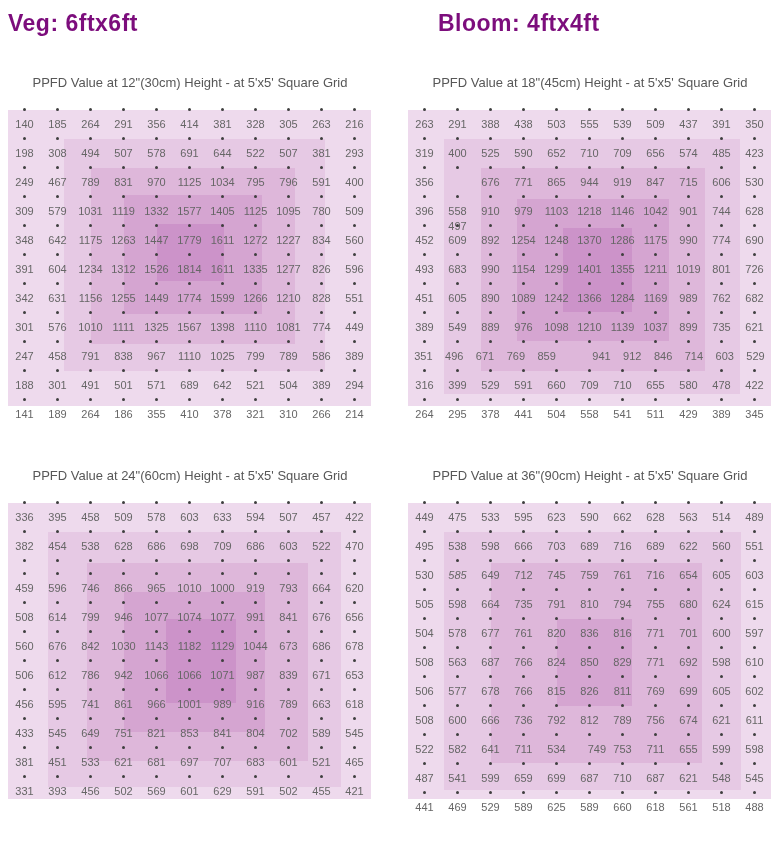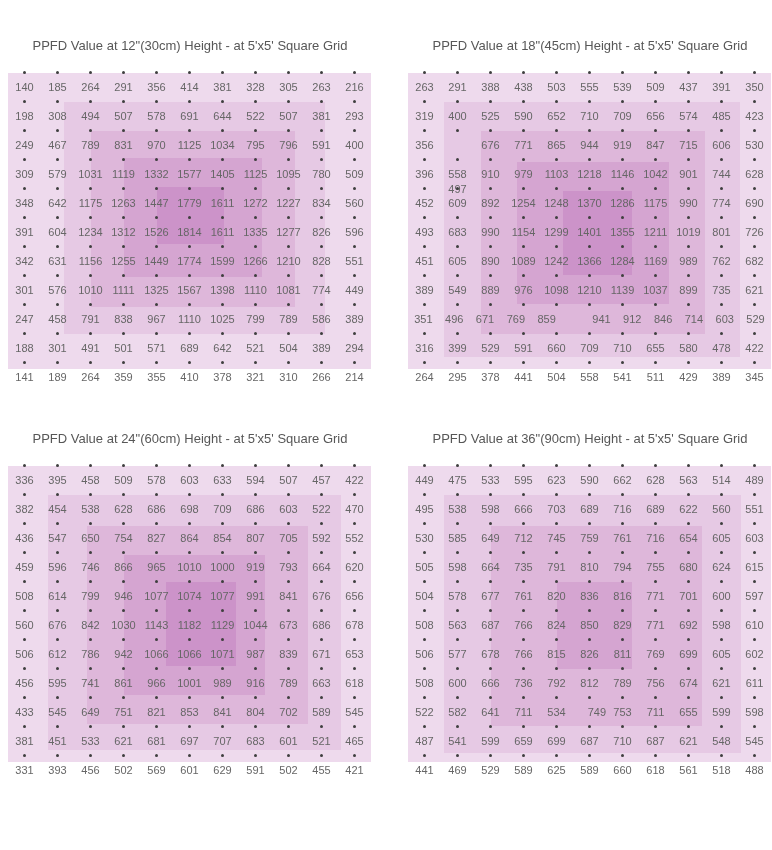--- a/index.html
+++ b/index.html
@@ -83,20 +83,24 @@
     text-align: center;
     color: #666666;
     white-space: nowrap;
   }
 </style>
 </head>
 <body>
 
 <div class="page">
 
+  <div class="headers">
+    <div class="main-header left" style="color: rgb(124, 13, 124);">Veg: 6ftx6ft</div>
+    <div class="main-header right" style="color: rgb(124, 13, 124);">Bloom: 4ftx4ft</div>
+  </div>
 
   <div class="panels">
     <div class="panel">
       <div class="panel-title">PPFD Value at 12"(30cm) Height - at 5'x5' Square Grid</div>
       <div class="heatmap">
           <div class="band" style="left: 0px; top: 6.5px; width: 363px; height: 296.5px; background: rgb(238, 218, 237);"></div>
           <div class="band" style="left: 56.1px; top: 35.5px; width: 260.7px; height: 232px; background: rgb(230, 201, 228);"></div>
           <div class="band" style="left: 82.5px; top: 64.5px; width: 204.6px; height: 176.9px; background: rgb(222, 183, 218);"></div>
           <div class="band" style="left: 115.5px; top: 92.05px; width: 138.6px; height: 118.9px; background: rgb(213, 165, 209);"></div>
           <div class="band" style="left: 148.5px; top: 121.05px; width: 67.65px; height: 56.55px; background: rgb(204, 147, 201);"></div>
@@ -613,21 +617,21 @@
                 <div class="dot" style="background: rgb(63, 63, 63);"></div>
               </div>
               <div class="dot-cell">
                 <div class="dot" style="background: rgb(63, 63, 63);"></div>
               </div>
             </div>
             <div class="value-row">
               <div class="value-cell" style="color: rgb(102, 102, 102);">141</div>
               <div class="value-cell" style="color: rgb(102, 102, 102);">189</div>
               <div class="value-cell" style="color: rgb(102, 102, 102);">264</div>
-              <div class="value-cell" style="color: rgb(102, 102, 102);">359</div>
+              <div class="value-cell" style="color: rgb(102, 102, 102);">186</div>
               <div class="value-cell" style="color: rgb(102, 102, 102);">355</div>
               <div class="value-cell" style="color: rgb(102, 102, 102);">410</div>
               <div class="value-cell" style="color: rgb(102, 102, 102);">378</div>
               <div class="value-cell" style="color: rgb(102, 102, 102);">321</div>
               <div class="value-cell" style="color: rgb(102, 102, 102);">310</div>
               <div class="value-cell" style="color: rgb(102, 102, 102);">266</div>
               <div class="value-cell" style="color: rgb(102, 102, 102);">214</div>
             </div>
           </div>
         </div>
@@ -1305,33 +1309,20 @@
               <div class="dot-cell">
                 <div class="dot" style="background: rgb(63, 63, 63);"></div>
               </div>
               <div class="dot-cell">
                 <div class="dot" style="background: rgb(63, 63, 63);"></div>
               </div>
               <div class="dot-cell">
                 <div class="dot" style="background: rgb(63, 63, 63);"></div>
               </div>
             </div>
-            <div class="value-row">
-              <div class="value-cell" style="color: rgb(102, 102, 102);">436</div>
-              <div class="value-cell" style="color: rgb(102, 102, 102);">547</div>
-              <div class="value-cell" style="color: rgb(102, 102, 102);">650</div>
-              <div class="value-cell" style="color: rgb(102, 102, 102);">754</div>
-              <div class="value-cell" style="color: rgb(102, 102, 102);">827</div>
-              <div class="value-cell" style="color: rgb(102, 102, 102);">864</div>
-              <div class="value-cell" style="color: rgb(102, 102, 102);">854</div>
-              <div class="value-cell" style="color: rgb(102, 102, 102);">807</div>
-              <div class="value-cell" style="color: rgb(102, 102, 102);">705</div>
-              <div class="value-cell" style="color: rgb(102, 102, 102);">592</div>
-              <div class="value-cell" style="color: rgb(102, 102, 102);">552</div>
-            </div>
             <div class="dot-row">
               <div class="dot-cell">
                 <div class="dot" style="background: rgb(63, 63, 63);"></div>
               </div>
               <div class="dot-cell">
                 <div class="dot" style="background: rgb(63, 63, 63);"></div>
               </div>
               <div class="dot-cell">
                 <div class="dot" style="background: rgb(63, 63, 63);"></div>
               </div>
@@ -1846,21 +1837,21 @@
               </div>
               <div class="dot-cell">
                 <div class="dot" style="background: rgb(63, 63, 63);"></div>
               </div>
               <div class="dot-cell">
                 <div class="dot" style="background: rgb(63, 63, 63);"></div>
               </div>
             </div>
             <div class="value-row">
               <div class="value-cell" style="color: rgb(102, 102, 102);">530</div>
-              <div class="value-cell" style="color: rgb(102, 102, 102);">585</div>
+              <div class="value-cell" style="color: rgb(102, 102, 102); font-style: italic;">585</div>
               <div class="value-cell" style="color: rgb(102, 102, 102);">649</div>
               <div class="value-cell" style="color: rgb(102, 102, 102);">712</div>
               <div class="value-cell" style="color: rgb(102, 102, 102);">745</div>
               <div class="value-cell" style="color: rgb(102, 102, 102);">759</div>
               <div class="value-cell" style="color: rgb(102, 102, 102);">761</div>
               <div class="value-cell" style="color: rgb(102, 102, 102);">716</div>
               <div class="value-cell" style="color: rgb(102, 102, 102);">654</div>
               <div class="value-cell" style="color: rgb(102, 102, 102);">605</div>
               <div class="value-cell" style="color: rgb(102, 102, 102);">603</div>
             </div>

